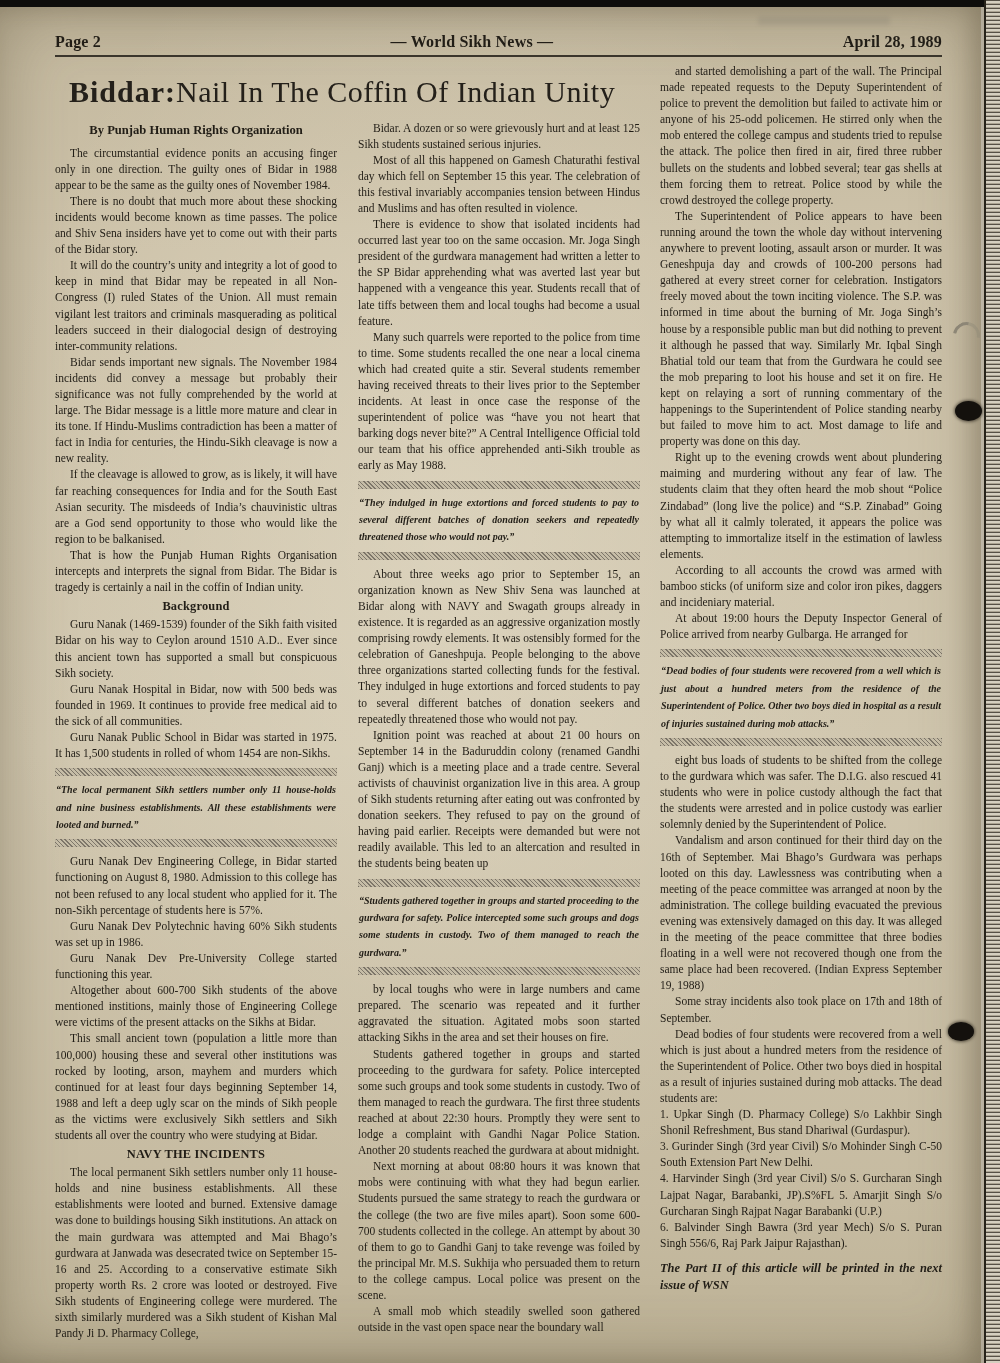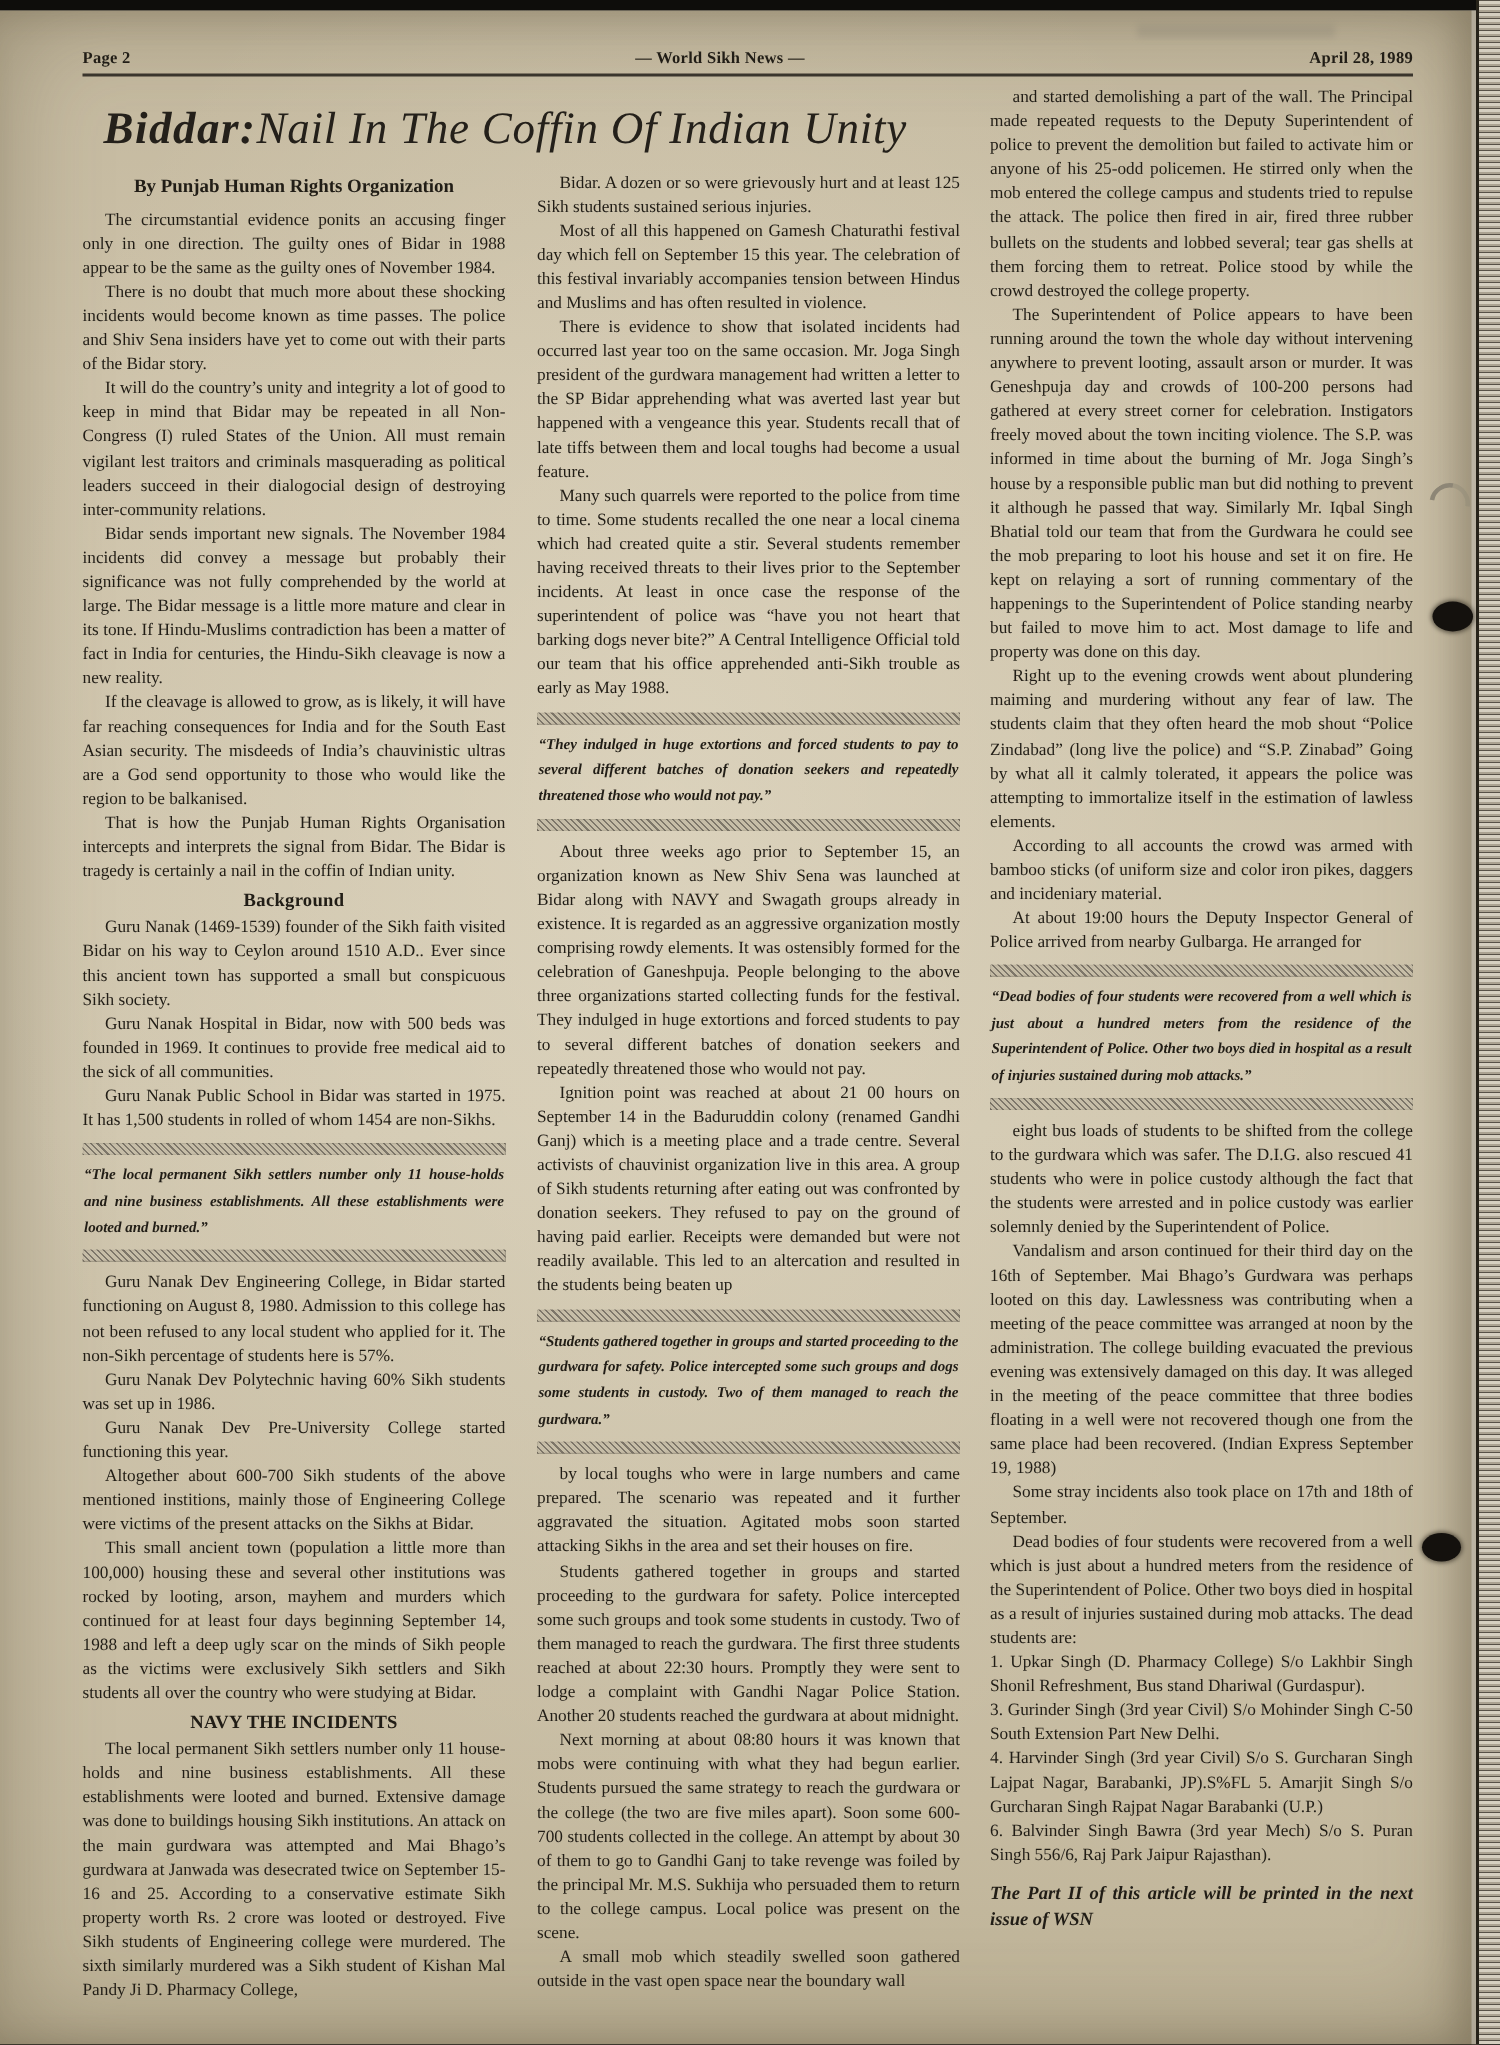--- a/index.html
+++ b/index.html
@@ -18,32 +18,32 @@
     box-sizing:border-box;
     color:#211d16;
   }
   .paper::after{content:"";position:absolute;top:0;bottom:0;right:0;width:5px;background:rgba(255,255,255,.30);}
   .fore-edge{
     position:absolute;top:0;bottom:0;right:0;width:14px;
     background:repeating-linear-gradient(to bottom,#575147 0 1px,#d5cfc0 1px 3px,#aba392 3px 4px);
     border-left:2px solid #262219;
   }
   
-  .hdr{display:flex;justify-content:space-between;align-items:baseline;font-weight:bold;font-size:11px;letter-spacing:.2px;}
+  .hdr{display:flex;justify-content:space-between;align-items:baseline;font-weight:bold;font-size:16px;letter-spacing:.2px;}
   .hdr-rule{border-bottom:2.2px solid #3a352c;margin-top:4px;}
   .views-row{display:flex;align-items:center;margin-top:7px;}
   .views-label{font-weight:800;font-size:16px;letter-spacing:.6px;}
   .views-band{flex:1;height:15px;margin-left:11px;
     background:repeating-linear-gradient(45deg,#968f80 0 1px,#c2b9a4 1px 3px);
     box-shadow:inset 0 1px 0 rgba(255,255,255,.35), inset 0 -1px 0 rgba(60,55,40,.4);}
   
   .content{display:flex;margin-top:6px;}
   .left-two{flex:1 1 auto;min-width:0;}
   .col3{flex:0 0 282px;margin-left:20px;}
-  .title{margin:12px 0 10px 14px;font-style:italic;font-size:30px;line-height:1.15;font-weight:400;color:#24201a;letter-spacing:.5px;white-space:nowrap;}
+  .title{margin:12px 0 10px 14px;font-size:30px;line-height:1.15;font-weight:400;color:#24201a;letter-spacing:.5px;white-space:nowrap;}
   .title .t1{font-weight:800;letter-spacing:1px;}
   .cols{display:flex;gap:21px;margin-top:6px;}
   .cols .col{flex:1;min-width:0;}
   
   .col{font-size:11.5px;line-height:16.1px;}
   .blk-byline{text-align:center;font-weight:bold;font-size:12.6px;margin:2px 0 7px;}
   .blk-p{text-align:justify;text-indent:15px;}
   .blk-h{text-align:center;font-weight:bold;font-size:12.4px;margin:3px 0 2px;letter-spacing:.2px;}
   .blk-li{text-align:justify;}
   .blk-note{font-weight:bold;font-style:italic;font-size:12.4px;line-height:16.8px;margin-top:9px;text-align:justify;}

